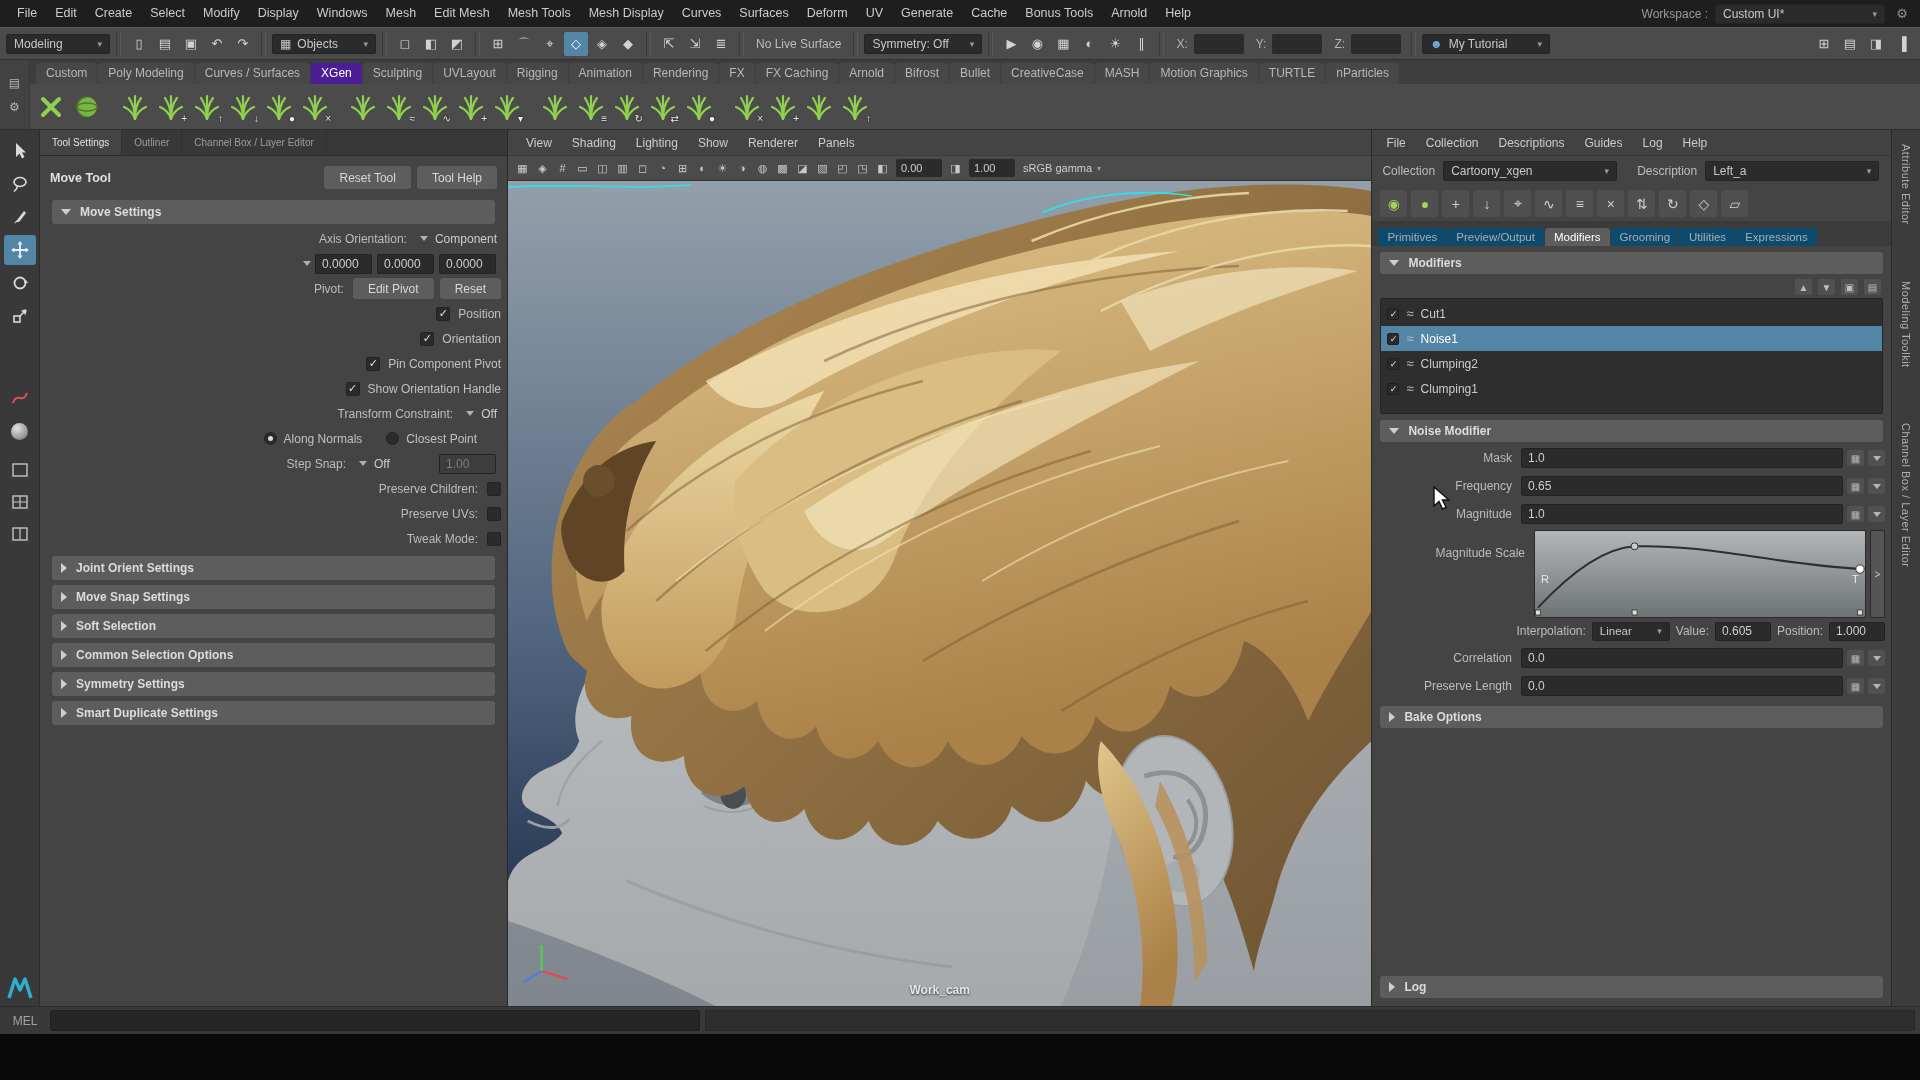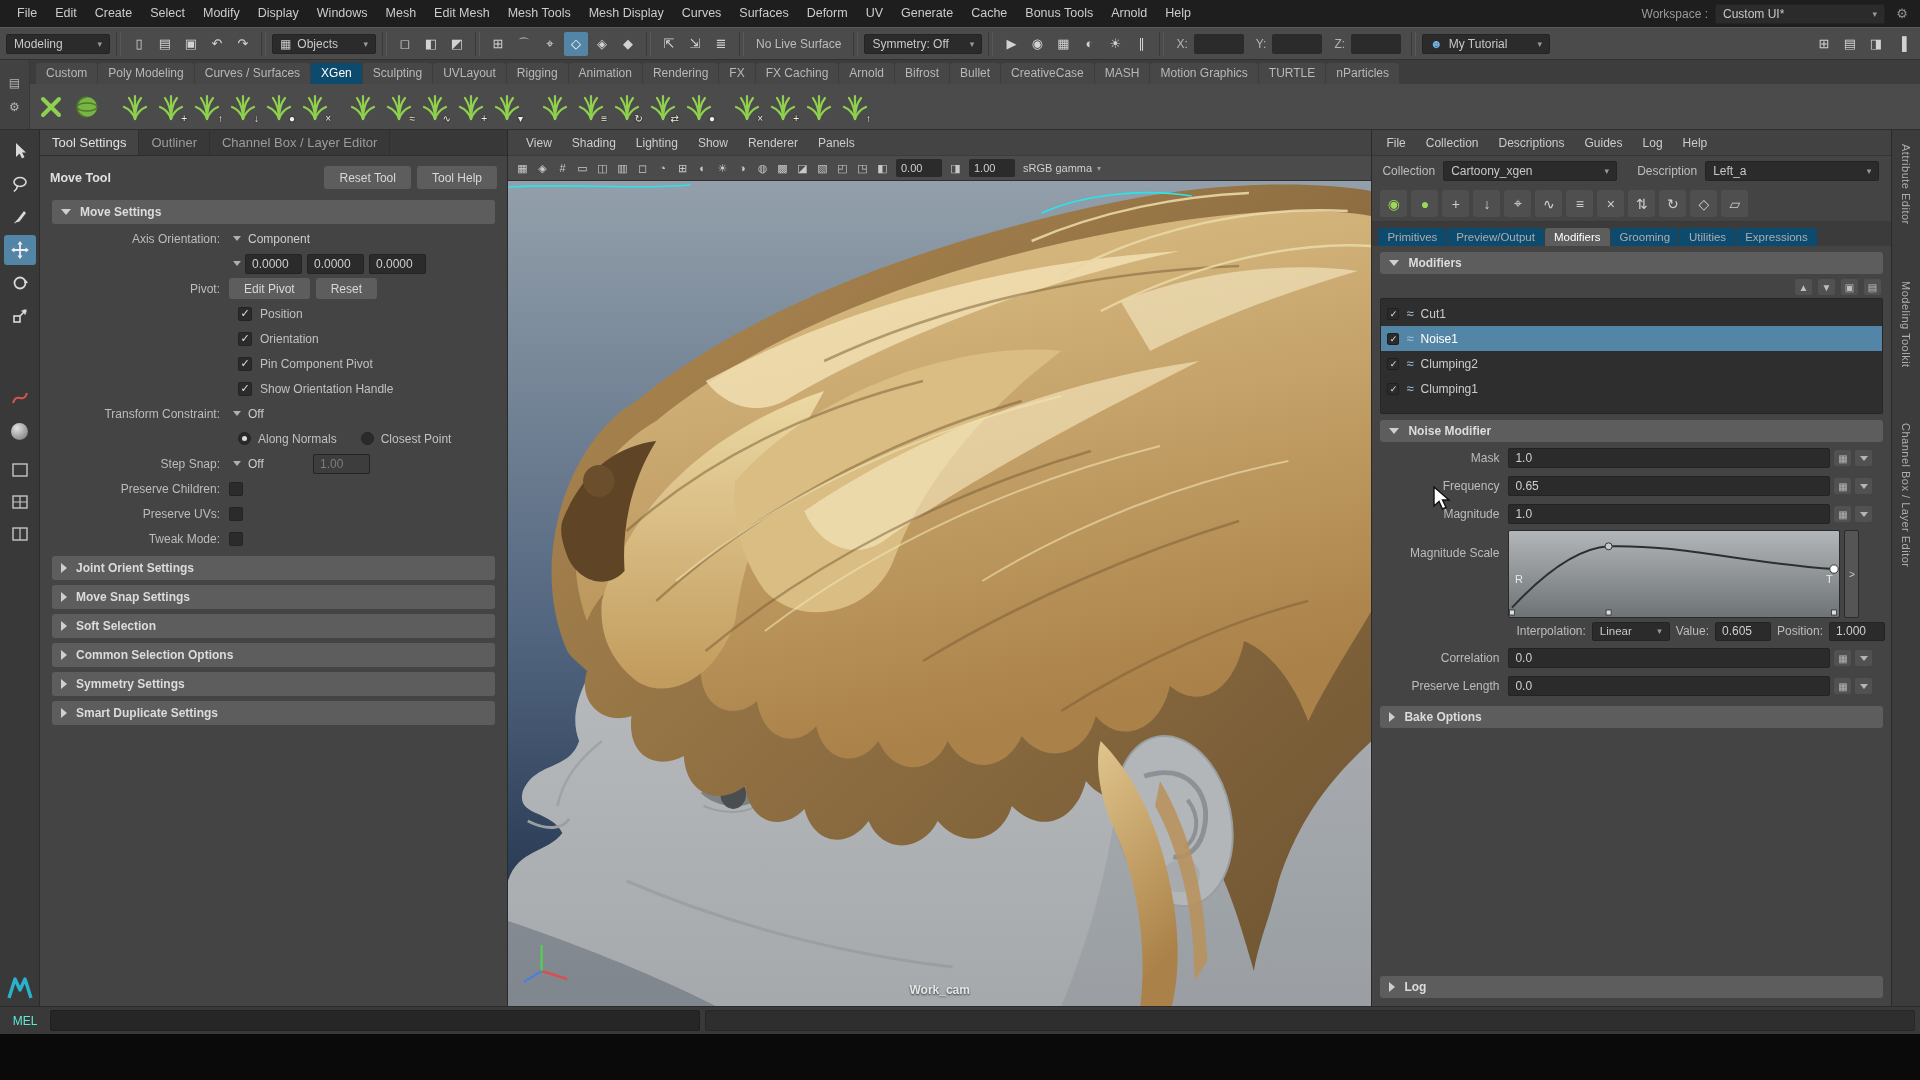--- a/index.html
+++ b/index.html
@@ -26,45 +26,45 @@
   .sl-coord-label{color:#b5b5b5;margin:0 4px 0 6px;}
   .sl-flex{flex:1;}
   .combo .pre-icon{margin-right:6px;font-size:12px;}
 
   
   .shelf{flex:0 0 70px;display:flex;background:#4b4b4b;border-bottom:1px solid #2e2e2e;}
   .shelf-left{flex:0 0 30px;background:#424242;border-right:1px solid #383838;display:flex;flex-direction:column;align-items:center;justify-content:center;gap:10px;color:#b5b5b5;font-size:12px;}
   .shelf-main{flex:1;display:flex;flex-direction:column;min-width:0;}
   .shelf-tabs{height:24px;background:#3d3d3d;display:flex;align-items:flex-end;padding-left:6px;gap:1px;overflow:hidden;}
   .shelf-tab{padding:3px 10px 4px;font-size:12px;color:#b8b8b8;background:#474747;border-radius:3px 3px 0 0;white-space:nowrap;}
-  .shelf-tab.active{background:#0c4a6e;color:#ffffff;}
+  .shelf-tab.active{background:#4c1d95;color:#ffffff;}
   .shelf-icons{flex:1;display:flex;align-items:center;padding:2px 4px;gap:2px;}
   .shelf-icon{width:34px;height:36px;display:flex;align-items:center;justify-content:center;position:relative;border-radius:3px;}
   .shelf-icon .ovl{position:absolute;right:1px;bottom:1px;font-size:10px;color:#eef3e2;text-shadow:0 0 2px #000;}
   .shelf-gap{width:10px;}
 
   
   .main{flex:1;display:flex;min-height:0;}
 
   .toolbox{flex:0 0 40px;background:#393939;border-right:1px solid #2c2c2c;display:flex;flex-direction:column;align-items:center;padding:6px 0 4px;gap:3px;}
   .tb-icon{width:32px;height:30px;border-radius:3px;display:flex;align-items:center;justify-content:center;}
   .tb-icon.active{background:#5285a6;}
   .tb-space{height:46px;}
   .tb-grow{flex:1;}
   .tb-sphere{width:17px;height:17px;border-radius:50%;background:radial-gradient(circle at 35% 30%, #e3e3e3, #6d6d6d);}
 
   
   .panel-tabs{height:26px;background:#383838;display:flex;border-bottom:1px solid #2d2d2d;}
-  .panel-tab{padding:0 12px;line-height:25px;font-size:13px;color:#9c9c9c;border-right:1px solid #303030;white-space:nowrap;}
+  .panel-tab{padding:0 12px;line-height:25px;font-size:10px;color:#9c9c9c;border-right:1px solid #303030;white-space:nowrap;}
   .panel-tab.active{background:#444444;color:#e2e2e2;}
   .frame-bar{height:24px;background:#5d5d5d;border-radius:3px;display:flex;align-items:center;gap:9px;padding:0 9px;font-weight:bold;color:#dcdcdc;margin:5px 6px 2px;font-size:12px;}
   .tri{width:0;height:0;flex:0 0 auto;}
   .tri.down{border-left:5px solid transparent;border-right:5px solid transparent;border-top:6px solid #cfcfcf;}
   .tri.right{border-top:5px solid transparent;border-bottom:5px solid transparent;border-left:6px solid #cfcfcf;}
-  .row{display:flex;align-items:center;height:25px;}
+  .row{display:flex;align-items:center;height:25px;justify-content:flex-end;}
   .lbl{flex:0 0 183px;text-align:right;padding-right:9px;color:#bcbcbc;white-space:nowrap;}
   .field{background:#2b2b2b;border:1px solid #232323;height:20px;border-radius:2px;color:#cfcfcf;display:flex;align-items:center;padding:0 6px;}
   .field.disabled{background:#3d3d3d;color:#7d7d7d;}
   .num{width:57px;margin-right:5px;}
   .btn{background:#5d5d5d;border-radius:3px;height:23px;display:inline-flex;align-items:center;justify-content:center;padding:0 15px;color:#d8d8d8;white-space:nowrap;}
   .checkbox{width:14px;height:14px;background:#2b2b2b;border:1px solid #232323;border-radius:2px;display:flex;align-items:center;justify-content:center;color:#e2e2e2;font-size:11px;flex:0 0 14px;}
   .checkbox.checked::after{content:"✓";}
   .cb-label{margin-left:8px;color:#c0c0c0;}
   .indent{margin-left:192px;}
   .radio-wrap{display:flex;align-items:center;margin-right:24px;}
@@ -129,21 +129,21 @@
   .ifield{width:56px;height:19px;}
   .xg-framebar{margin:6px 2px 2px;height:22px;}
   .log-bar{margin-top:auto;}
 
   
   .right-strip{flex:0 0 28px;background:#3c3c3c;display:flex;flex-direction:column;align-items:center;padding-top:14px;gap:56px;}
   .vlabel{writing-mode:vertical-rl;font-size:11px;color:#aeaeae;letter-spacing:.5px;white-space:nowrap;}
 
   
   .command-line{flex:0 0 28px;background:#393939;border-top:1px solid #2b2b2b;display:flex;align-items:center;padding:0 5px;gap:5px;}
-  .mel-label{width:40px;text-align:center;color:#5eead4;}
+  .mel-label{width:40px;text-align:center;color:#a3a3a3;}
   .mel-input{width:650px;height:21px;background:#262626;border:1px solid #1f1f1f;border-radius:2px;}
   .help-line{flex:1;height:21px;background:#2e2e2e;border:1px solid #272727;border-radius:2px;}
   .bottom-bar{flex:0 0 46px;background:#0a0a0a;}
 
   .cursor{position:absolute;left:1432px;top:486px;z-index:99;pointer-events:none;}
 </style>
 </head>
 <body>
 
 <div class="root">

